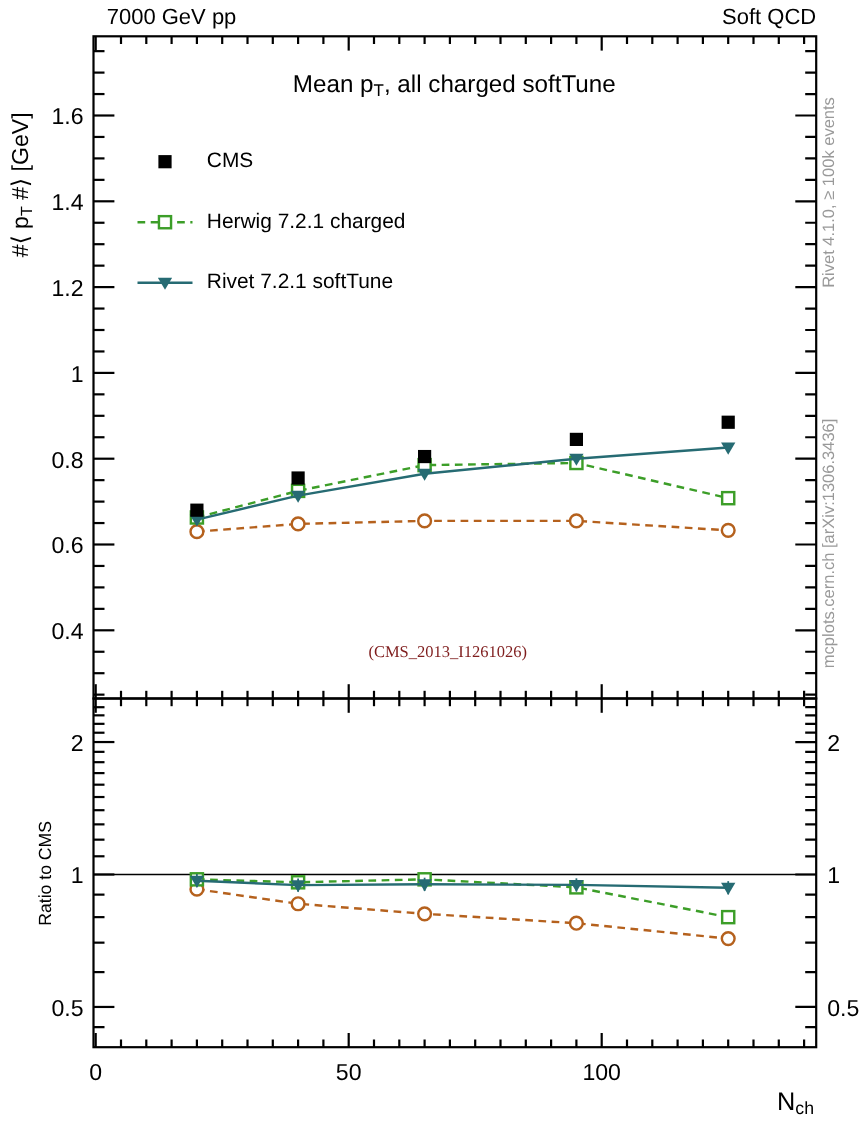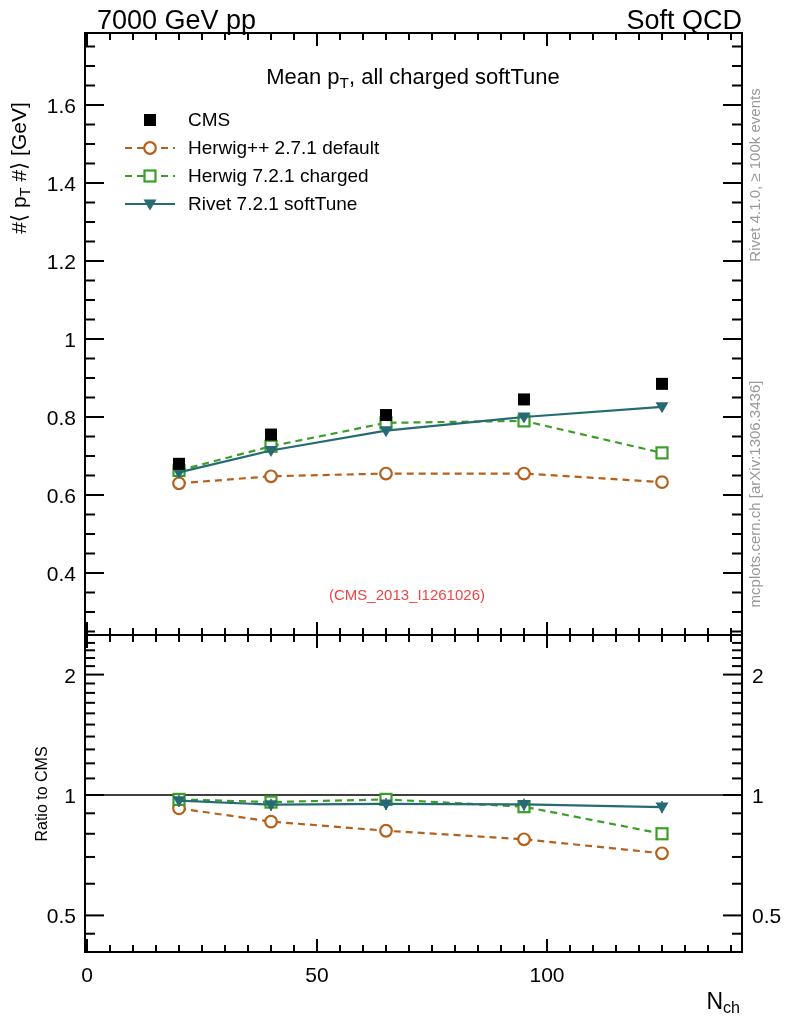--- a/index.html
+++ b/index.html
@@ -1,28 +1,28 @@
 <!DOCTYPE html>
 <html><head>
 <meta charset="utf-8">
 <style>
   html,body{margin:0;padding:0;background:#fff;}
   #page{position:relative;width:786px;height:1024px;background:#ffffff;
         font-family:"Liberation Sans","DejaVu Sans",sans-serif;color:#000;overflow:hidden;}
   .abs{position:absolute;white-space:nowrap;}
-  .hdr{font-size:27px;}
+  .hdr{font-size:20px;}
   .title{font-size:22px;}
   .legend{position:absolute;left:124px;top:106px;}
-  .legend-row{display:flex;align-items:center;height:28px;}
+  .legend-row{display:flex;align-items:center;height:28px;margin-top:27px;}
   .legend-marker{width:52px;height:18px;flex:0 0 52px;}
   .legend-label{margin-left:12px;font-size:19px;}
   sub.s{font-size:70%;vertical-align:-20%;}
   .vtext{transform:translate(-50%,-50%) rotate(-90deg);transform-origin:center;white-space:nowrap;display:inline-block;}
   .gray{color:#999999;font-size:15px;}
-  .watermark{color:#ef4444;font-size:15px;transform:translate(-50%,-50%);}
+  .watermark{color:#7f1d1d;font-size:15px;transform:translate(-50%,-50%);font-family:Liberation Serif, serif;}
   .ratiolabel{font-size:16px;color:#000;}
   .xlab{font-size:23px;}
   svg text{font-family:"Liberation Sans","DejaVu Sans",sans-serif;}
 </style>
 </head>
 <body>
 
 <div id="page">
 
   <svg id="plot-svg" width="786" height="1024" class="abs" style="left:0;top:0">
@@ -364,29 +364,20 @@
       <div class="legend-row">
         <svg class="legend-marker" width="52" height="18">
           <g>
             <rect x="20" y="3" width="12" height="12" fill="#000000"></rect>
           </g>
         </svg>
         <span class="legend-label">CMS</span>
       </div>
       <div class="legend-row">
         <svg class="legend-marker" width="52" height="18">
-          <line x1="1" y1="9" x2="51" y2="9" stroke="#b5611d" stroke-width="2.2" stroke-dasharray="7 5"></line>
-          <g>
-            <circle cx="26" cy="9" r="5.8" fill="#fff" stroke="#b5611d" stroke-width="2.2"></circle>
-          </g>
-        </svg>
-        <span class="legend-label">Herwig++ 2.7.1 default</span>
-      </div>
-      <div class="legend-row">
-        <svg class="legend-marker" width="52" height="18">
           <line x1="1" y1="9" x2="51" y2="9" stroke="#3c9e28" stroke-width="2.2" stroke-dasharray="7 5"></line>
           <g>
             <rect x="20.5" y="3.5" width="11" height="11" fill="#fff" stroke="#3c9e28" stroke-width="2.2"></rect>
           </g>
         </svg>
         <span class="legend-label">Herwig 7.2.1 charged</span>
       </div>
       <div class="legend-row">
         <svg class="legend-marker" width="52" height="18">
           <line x1="1" y1="9" x2="51" y2="9" stroke="#266b73" stroke-width="2.2"></line>

